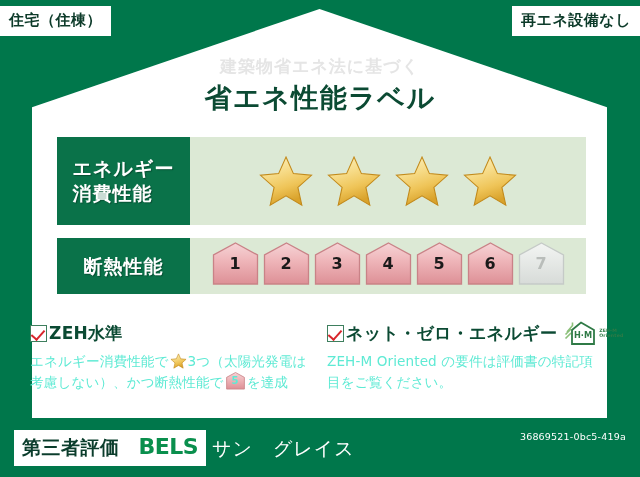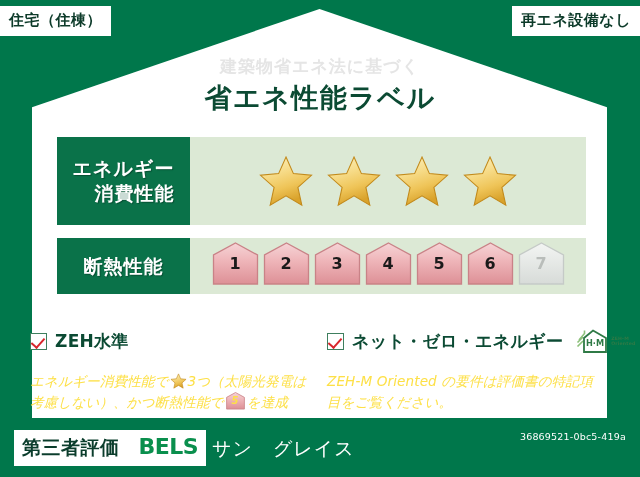--- a/index.html
+++ b/index.html
@@ -88,21 +88,21 @@
     flex: 0 0 133px;
     background: #0a7249;
     color: #ffffff;
     font-weight: bold;
     font-size: 19px;
     letter-spacing: 1px;
     line-height: 1.3;
     display: flex;
     align-items: center;
     justify-content: center;
-    text-align: right;
+    text-align: left;
     text-shadow: 1px 1px 1px rgba(0,0,0,0.30);
   }
   .metric-value {
     flex: 1 1 auto;
     background: #dce9d5;
     display: flex;
     align-items: center;
     justify-content: center;
   }
 
@@ -131,23 +131,22 @@
   .criteria-col {
     position: absolute;
     top: 322px;
   }
   #criteria-zeh     { left: 30px;  width: 285px; }
   #criteria-netzero { left: 327px; width: 275px; }
 
   .criteria-head {
     display: flex;
     align-items: center;
-    gap: 8px;
+    gap: 2px;
     height: 22px;
-    margin-top: 8px;
   }
   .check-box {
     flex: 0 0 auto;
     width: 17px;
     height: 17px;
     border: 1.3px solid #3e7f5e;
     background: #ffffff;
     position: relative;
   }
   .check-box::after {
@@ -162,26 +161,25 @@
     transform: rotate(42deg);
   }
   .criteria-title {
     font-size: 17px;
     font-weight: bold;
     color: #0b4a33;
     letter-spacing: 0.3px;
     white-space: nowrap;
   }
   .criteria-body {
-    margin-top: 19px;
+    margin-top: 7px;
     font-size: 13.6px;
     line-height: 1.58;
-    color: #fde047;
+    color: #5eead4;
     letter-spacing: 0.1px;
-    font-style: italic;
   }
   .inline-icon {
     display: inline-block;
     vertical-align: -3px;
     margin: 0 1px;
   }
   .inline-grade {
     display: inline-block;
     vertical-align: -3px;
     margin: 0 2px;

